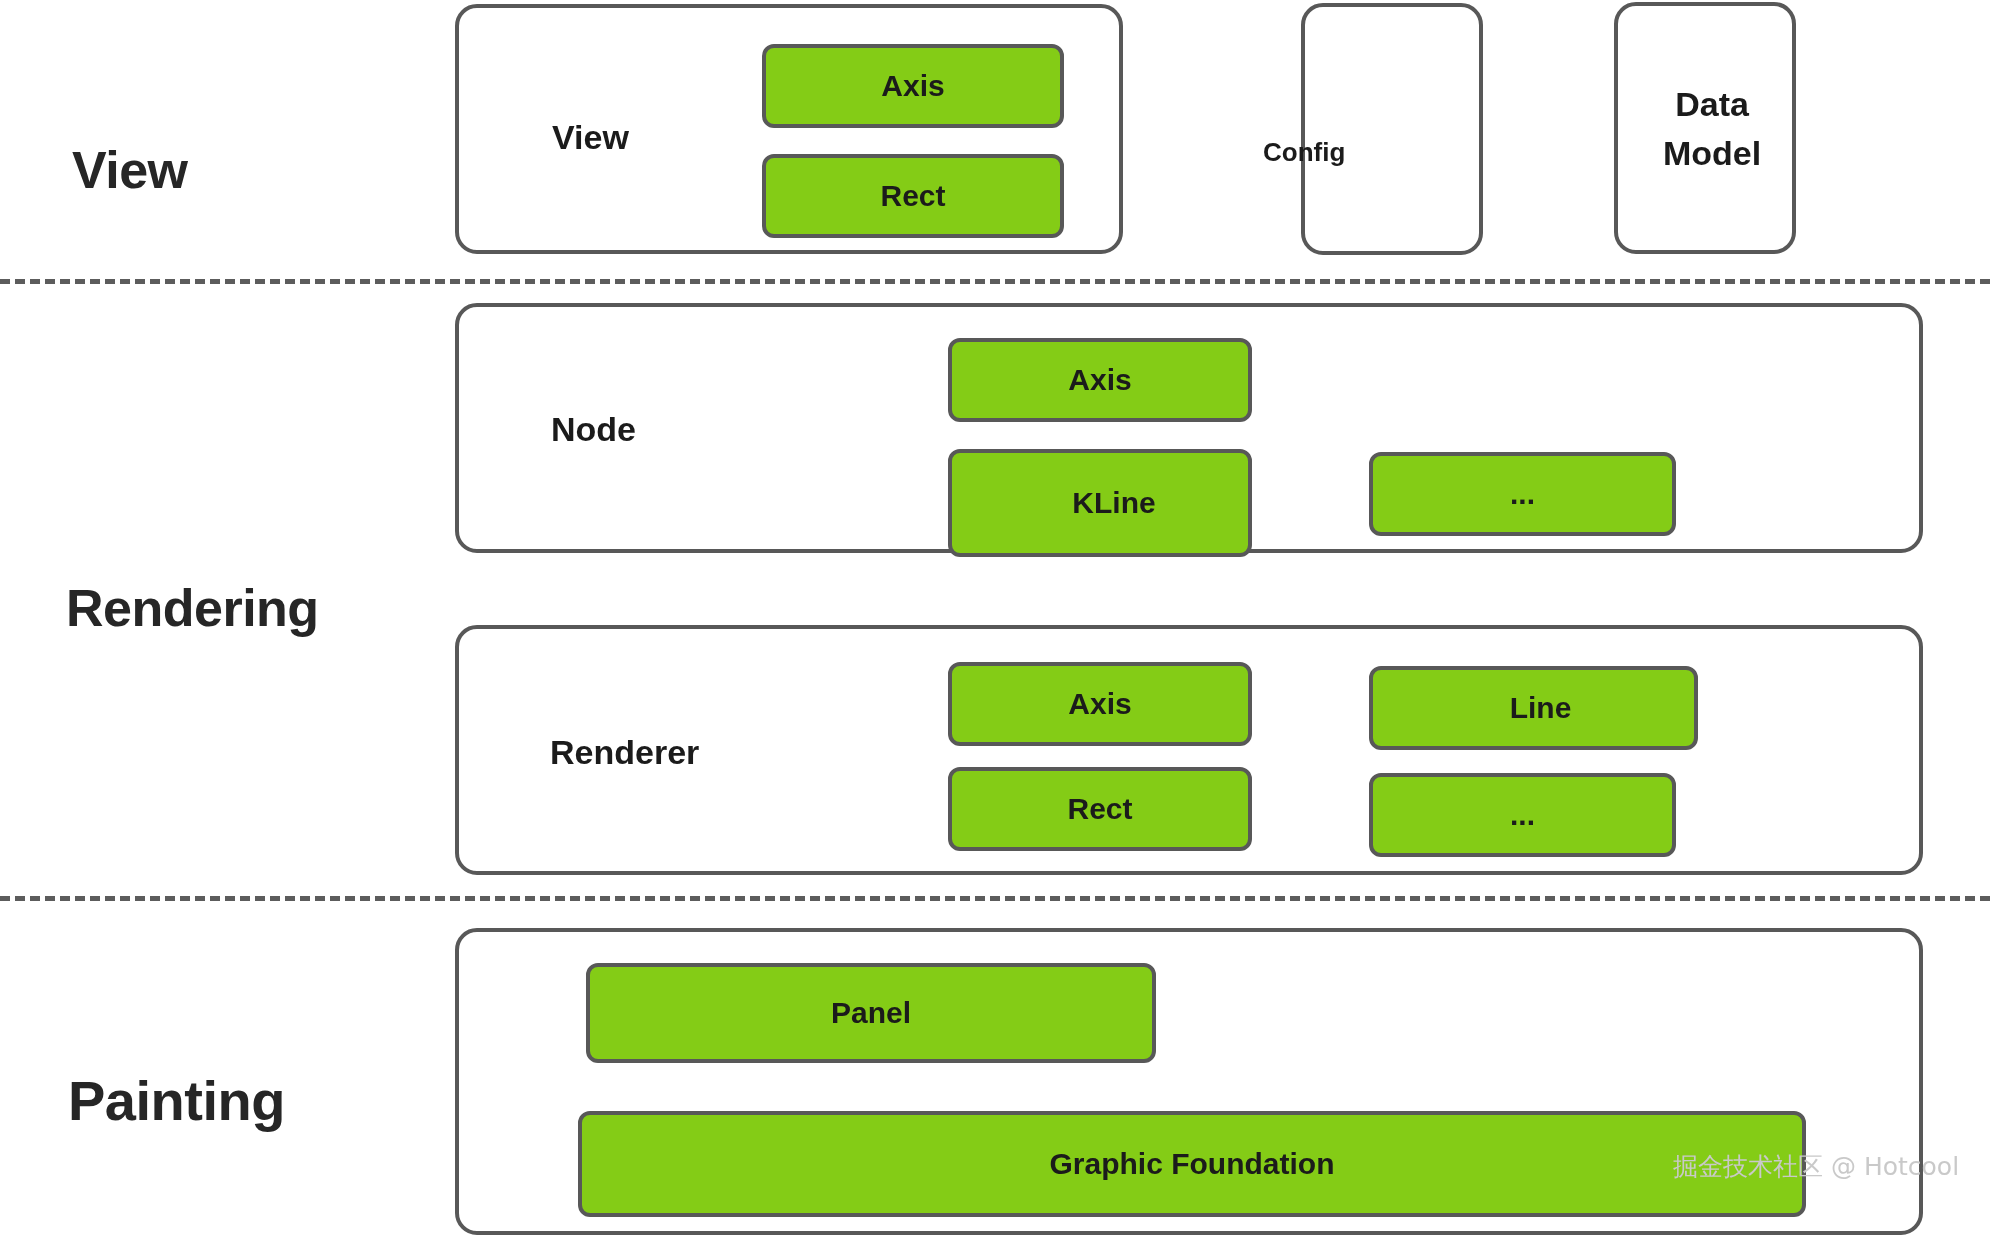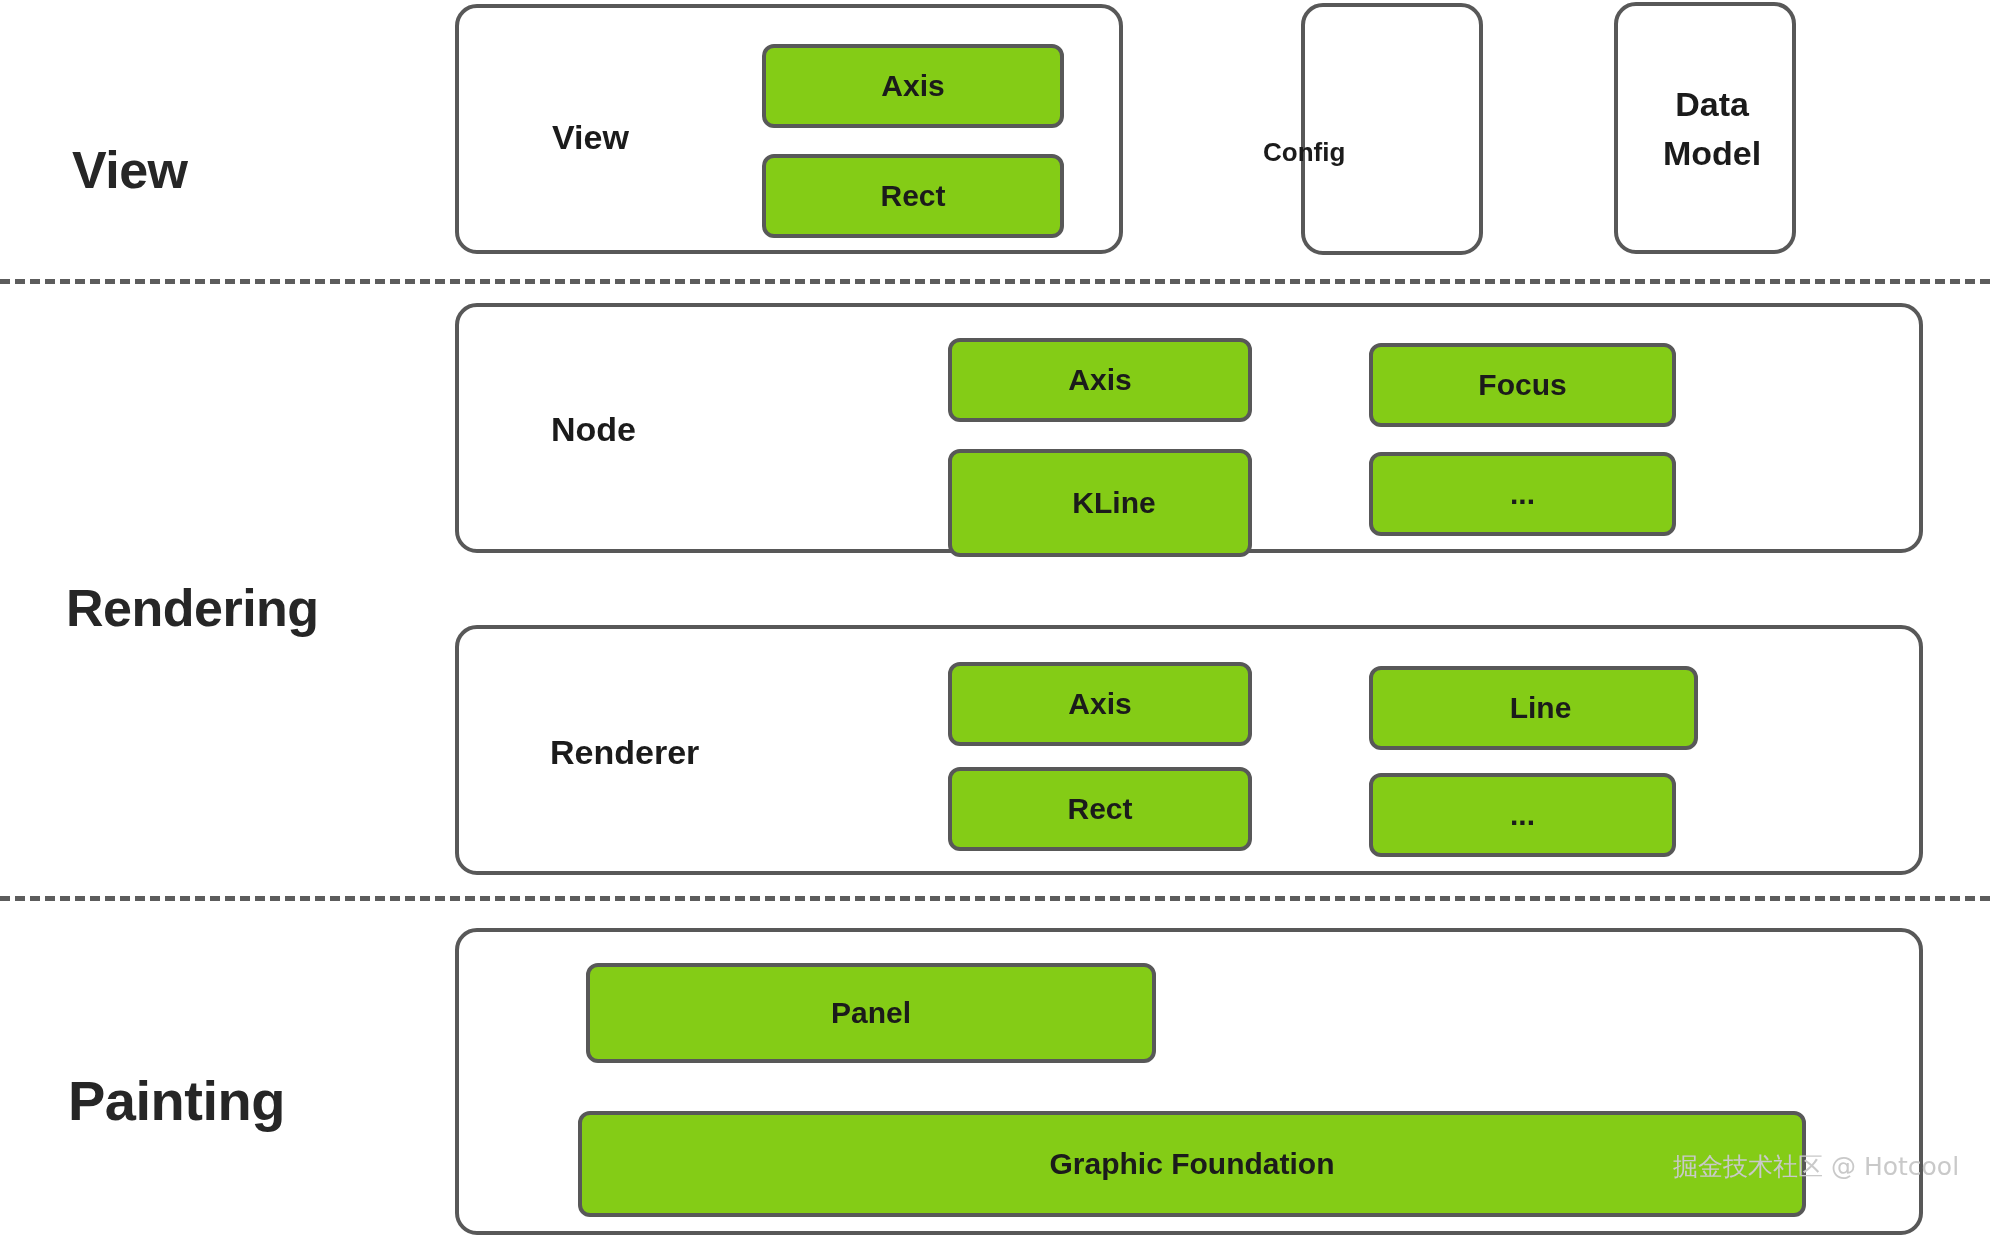--- a/index.html
+++ b/index.html
@@ -154,23 +154,20 @@
 
   <div class="panel" id="panel-node"></div>
   <div class="panel-title" id="node-title">Node</div>
 
   <div class="box" id="box-node-axis">
     <span class="box-label">Axis</span>
   </div>
   <div class="box" id="box-node-kline">
     <span class="box-label">KLine</span>
   </div>
-  <div class="box" id="box-node-focus">
-    <span class="box-label">Focus</span>
-  </div>
   <div class="box" id="box-node-more">
     <span class="box-label">...</span>
   </div>
 
   <div class="panel" id="panel-renderer"></div>
   <div class="panel-title" id="renderer-title">Renderer</div>
 
   <div class="box" id="box-rend-axis">
     <span class="box-label">Axis</span>
   </div>

